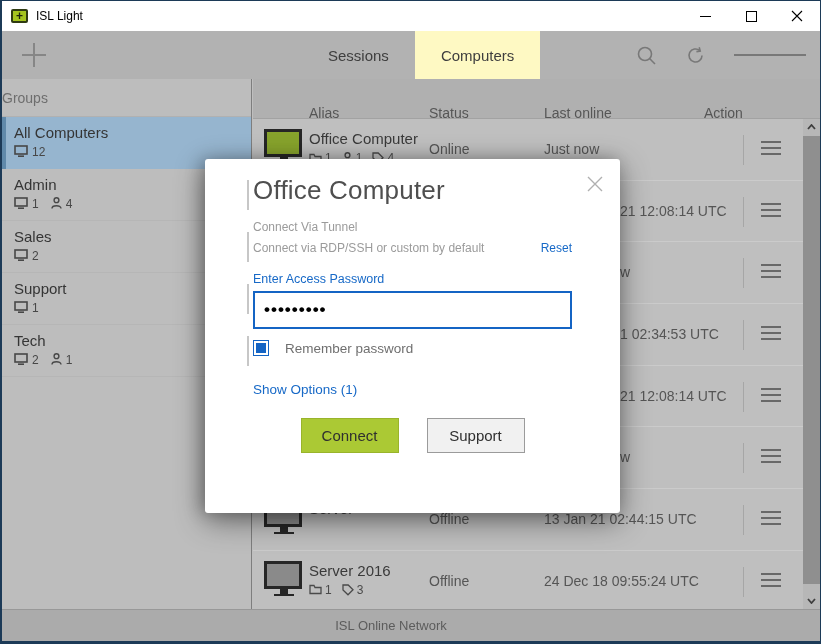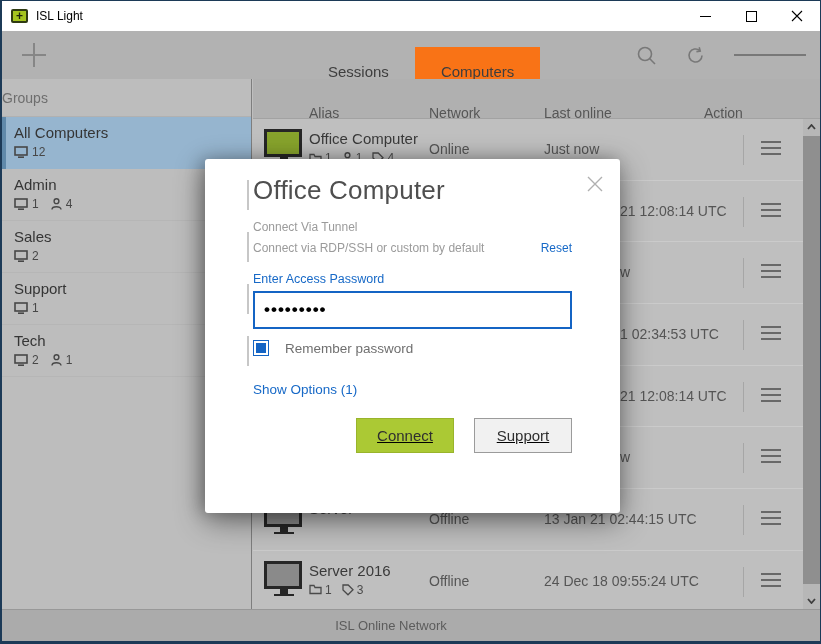--- a/index.html
+++ b/index.html
@@ -17,35 +17,35 @@
   .wincontrols { position:absolute; right:0; top:0; height:30px; display:flex; }
   .winbtn { width:46px; height:30px; display:flex; align-items:center; justify-content:center; }
   .winbtn svg { display:block; }
 
   
   .toolbar { position:absolute; top:30px; left:0; right:0; height:48px; background:#b2b2b2; }
   .plusbtn { position:absolute; left:20px; top:12px; width:24px; height:24px; }
   .plusbtn:before, .plusbtn:after { content:""; position:absolute; background:#868686; }
   .plusbtn:before { left:11px; top:0; width:2px; height:24px; }
   .plusbtn:after { left:0; top:11px; width:24px; height:2px; }
-  .tabs { position:absolute; left:300px; top:16px; height:48px; display:flex; }
+  .tabs { position:absolute; left:300px; top:0; height:48px; display:flex; }
   .tab { height:48px; padding:0 26px; display:flex; align-items:center; font-size:15px; color:#3e3e3e; }
-  .tab.active { background:#f97316;padding-left:26px; }
+  .tab.active { background:#fef9c3;padding-left:26px; }
   .tool-icons { position:absolute; right:14px; top:0; height:48px; display:flex; align-items:center; gap:28px; }
   .tico { color:#787878; display:flex; }
   .menu-lines i { display:block; width:24px; height:2px; background:#787878; margin:3px 0; }
 
   
   .sidebar { position:absolute; top:78px; left:0; width:250px; bottom:32px; background:#bdbdbd; border-right:1px solid #7e7e7e; }
   .groups-header { height:38px; display:flex; align-items:center; padding-left:0; font-size:14px; color:#6e6e6e;
                    border-bottom:1px solid #b1b1b1; }
   .g-item { position:relative; height:52px; padding:7px 0 0 12px; border-bottom:1px solid #b6b6b6; }
   .g-item.selected { background:var(--sel-blue,#96b5cf); border-left:4px solid #6089aa; padding-left:8px; border-bottom:none; height:52px; }
   .g-name { font-size:15px; color:#353535; }
-  .g-counts { margin-top:4px; display:flex; align-items:center; gap:4px; font-size:12px; color:#474747; }
+  .g-counts { margin-top:4px; display:flex; align-items:flex-start; gap:4px; font-size:12px; color:#474747; }
   .g-counts svg { display:block; }
   .g-counts .cnt { margin-right:8px; }
 
   
   .main { position:absolute; top:78px; left:251px; right:0; bottom:32px; background:#bfbfbf; }
   .thead { position:absolute; top:0; left:0; right:0; height:40px; background:#b0b0b0; border-bottom:1px solid #a2a2a2; }
   .thead span { position:absolute; top:26px; font-size:14px; color:#565656; }
   .col-alias { left:56px; } .col-status { left:176px; } .col-last { left:291px; } .col-action { left:451px; }
   .rows { position:absolute; top:40px; left:0; right:17px; bottom:0; overflow:hidden; }
   .row { position:relative; height:61.7px; border-bottom:1px solid #cbcbcb; }
@@ -87,21 +87,21 @@
   .dlg-hint { font-size:12px; color:#9b9b9b; }
   .link { color:var(--link-blue,#1769c7); font-size:12px; }
   .pw-label { margin-top:17px; font-size:12.5px; color:var(--link-blue,#1769c7); }
   .pw-input { margin-top:5px; width:100%; height:38px; background:#fff; border:2px solid var(--focus-blue,#1464c4);
               display:flex; align-items:center; padding-left:9px; font-size:17px; letter-spacing:1px; color:#000; font-weight:bold; }
   .remember-row { margin-top:11px; display:flex; align-items:center; gap:16px; }
   .cb { width:16px; height:16px; border:1px solid var(--focus-blue,#1464c4); background:#fff; display:flex; align-items:center; justify-content:center; }
   .cb .fill { width:10px; height:10px; background:var(--focus-blue,#1464c4); }
   .remember-label { font-size:13.5px; color:#6f6f6f; }
   .options-link { margin-top:26px; font-size:13.5px; }
-  .btn-row { margin-top:21px; display:flex; justify-content:flex-end; gap:20px;text-decoration:underline; }
+  .btn-row { margin-top:21px; display:flex; justify-content:center; gap:28px; }
   .btn { height:35px; min-width:98px; display:flex; align-items:center; justify-content:center; font-size:15px; color:#2f2f2f; }
   .btn-connect { background:var(--connect-green,#abc934); border:1px solid #99b42b; }
   .btn-cancel { background:#f1f1f1; border:1px solid #9b9b9b; }
 
   
   .side-tick { position:absolute; width:2px; height:30px; background:#c7c7c7; left:245px; z-index:60; }
 </style>
 </head>
 <body>
 
@@ -236,21 +236,21 @@
             </span>
             <span class="cnt">1</span>
           </div>
   </div>
 </div>
   </div>
 
   <div class="main">
     <div class="thead">
       <span class="col-alias">Alias</span>
-      <span class="col-status">Network</span>
+      <span class="col-status">Status</span>
       <span class="col-last">Last online</span>
       <span class="col-action">Action</span>
     </div>
     <div class="rows" id="rows">
   <div class="row online">
     <div class="mon">
             <div class="scr"></div>
             <div class="stem"></div>
             <div class="base"></div>
           </div>

